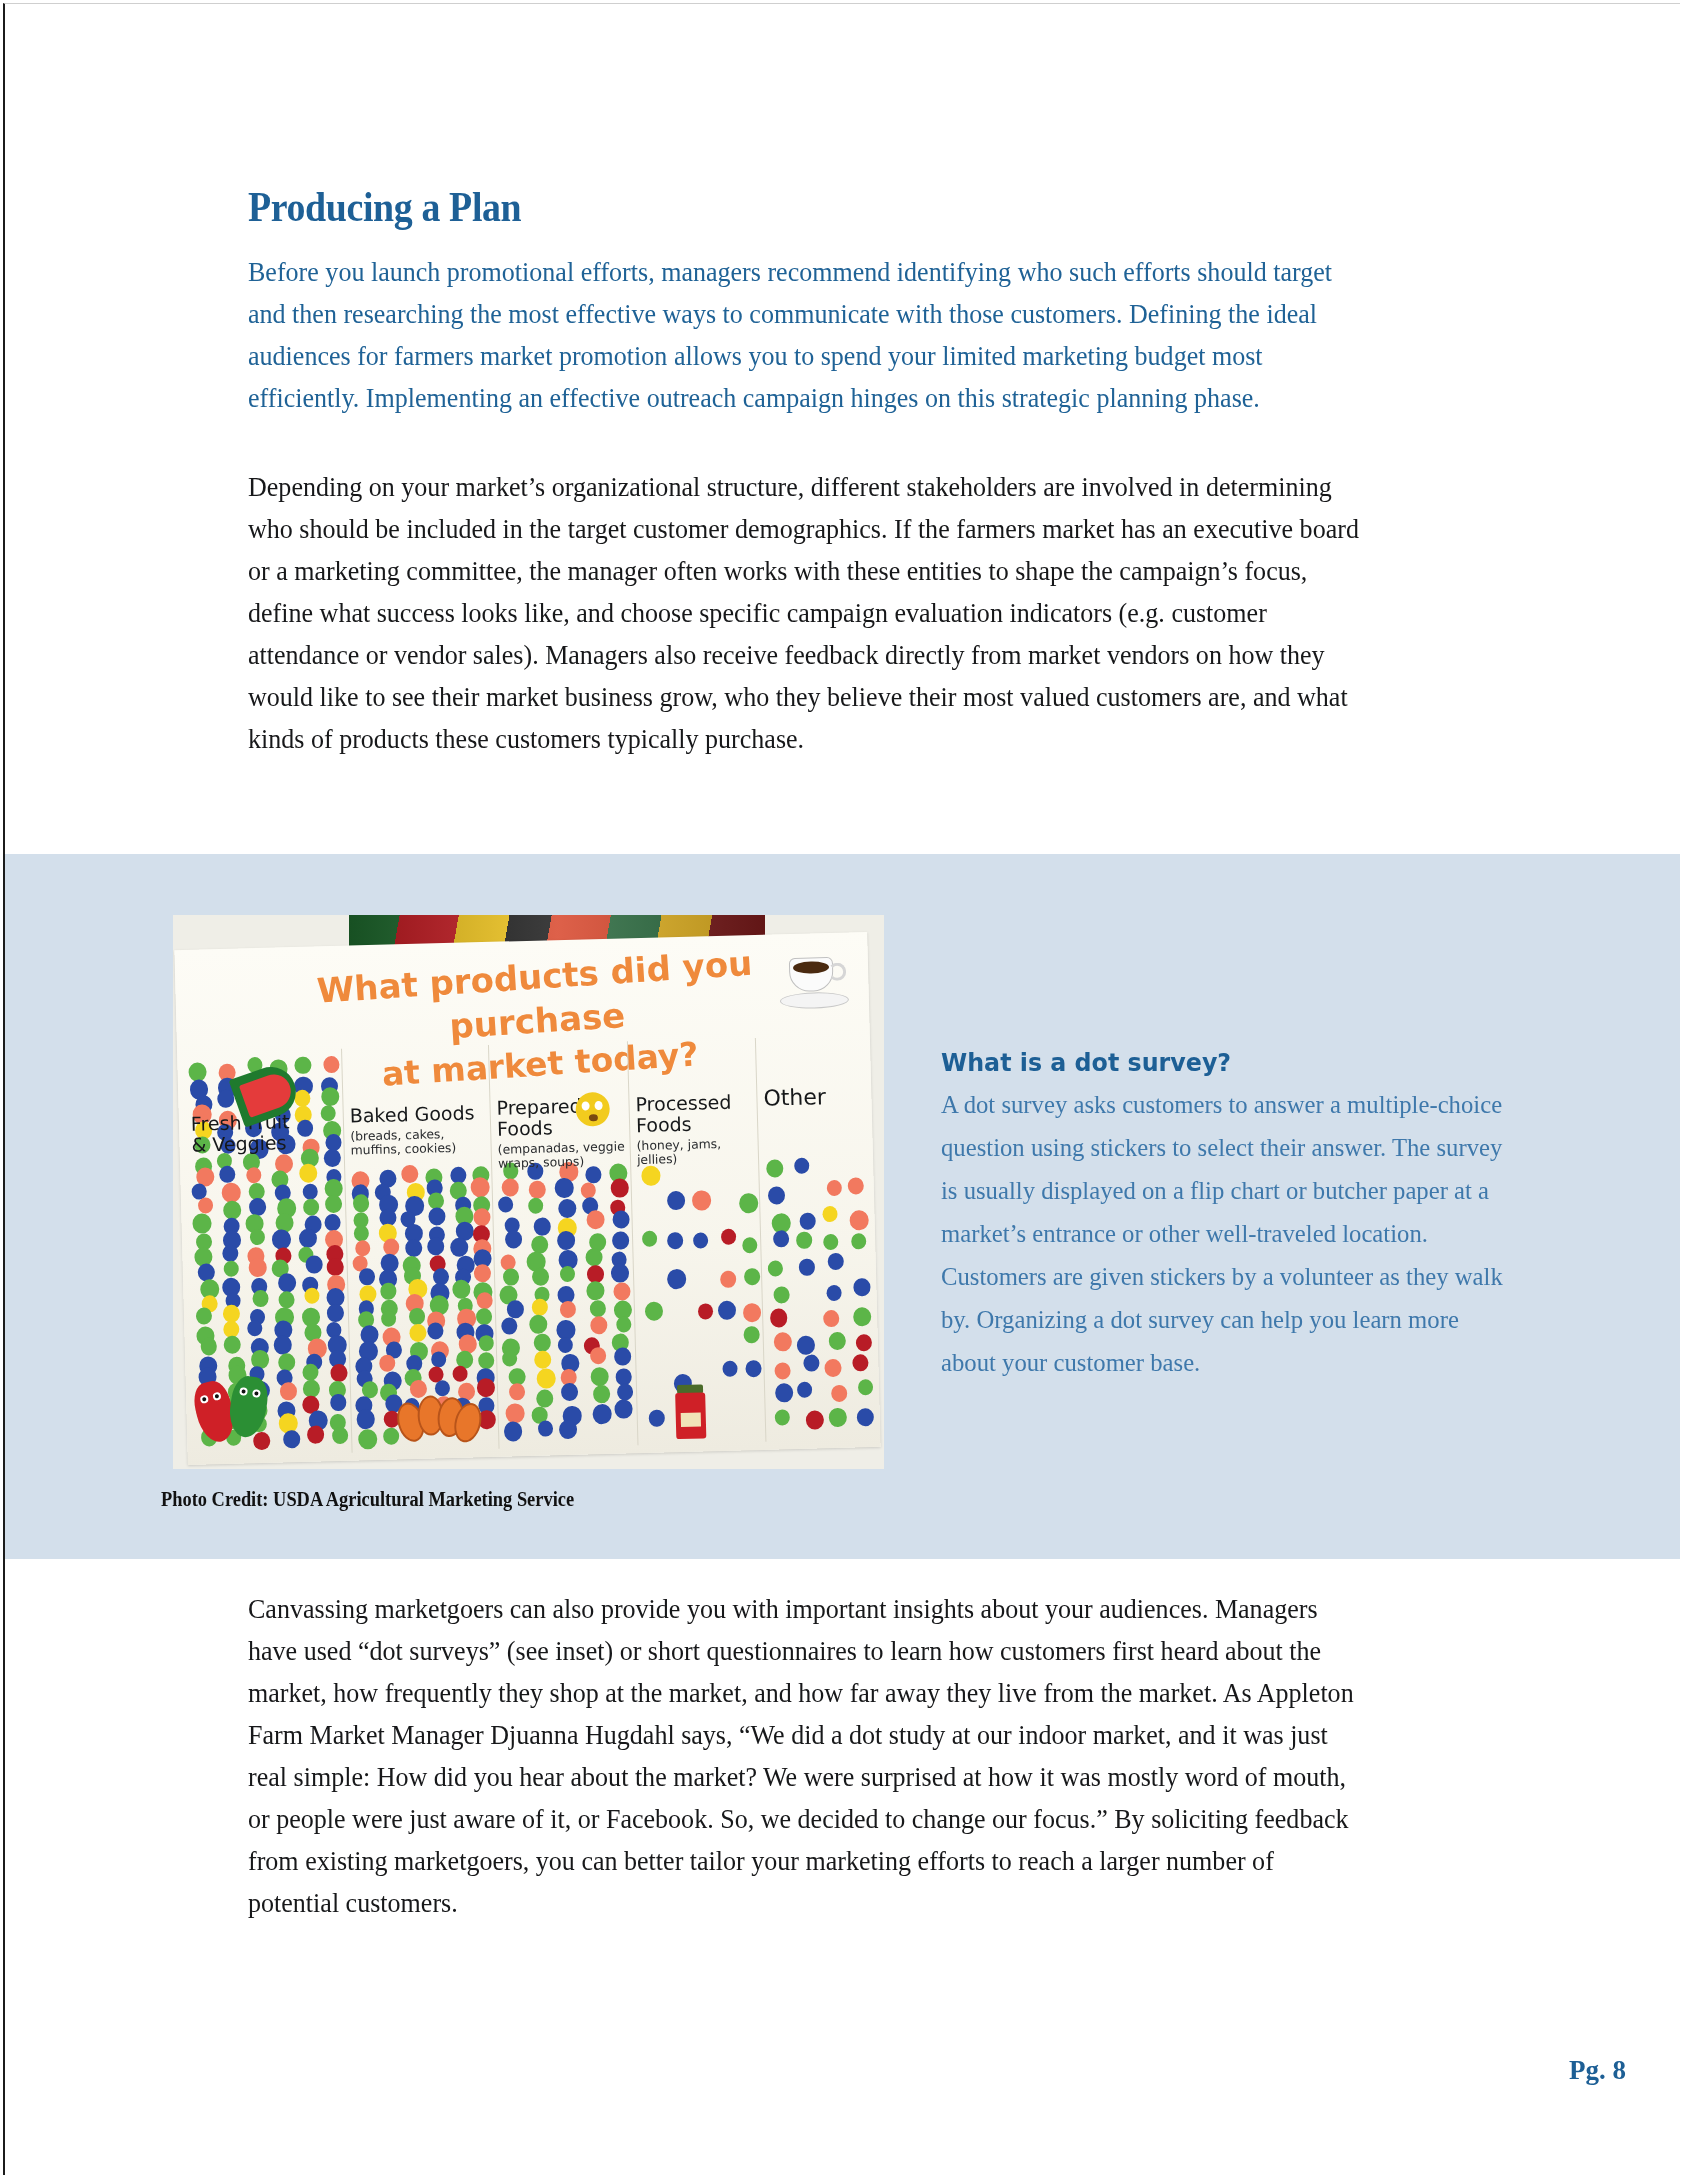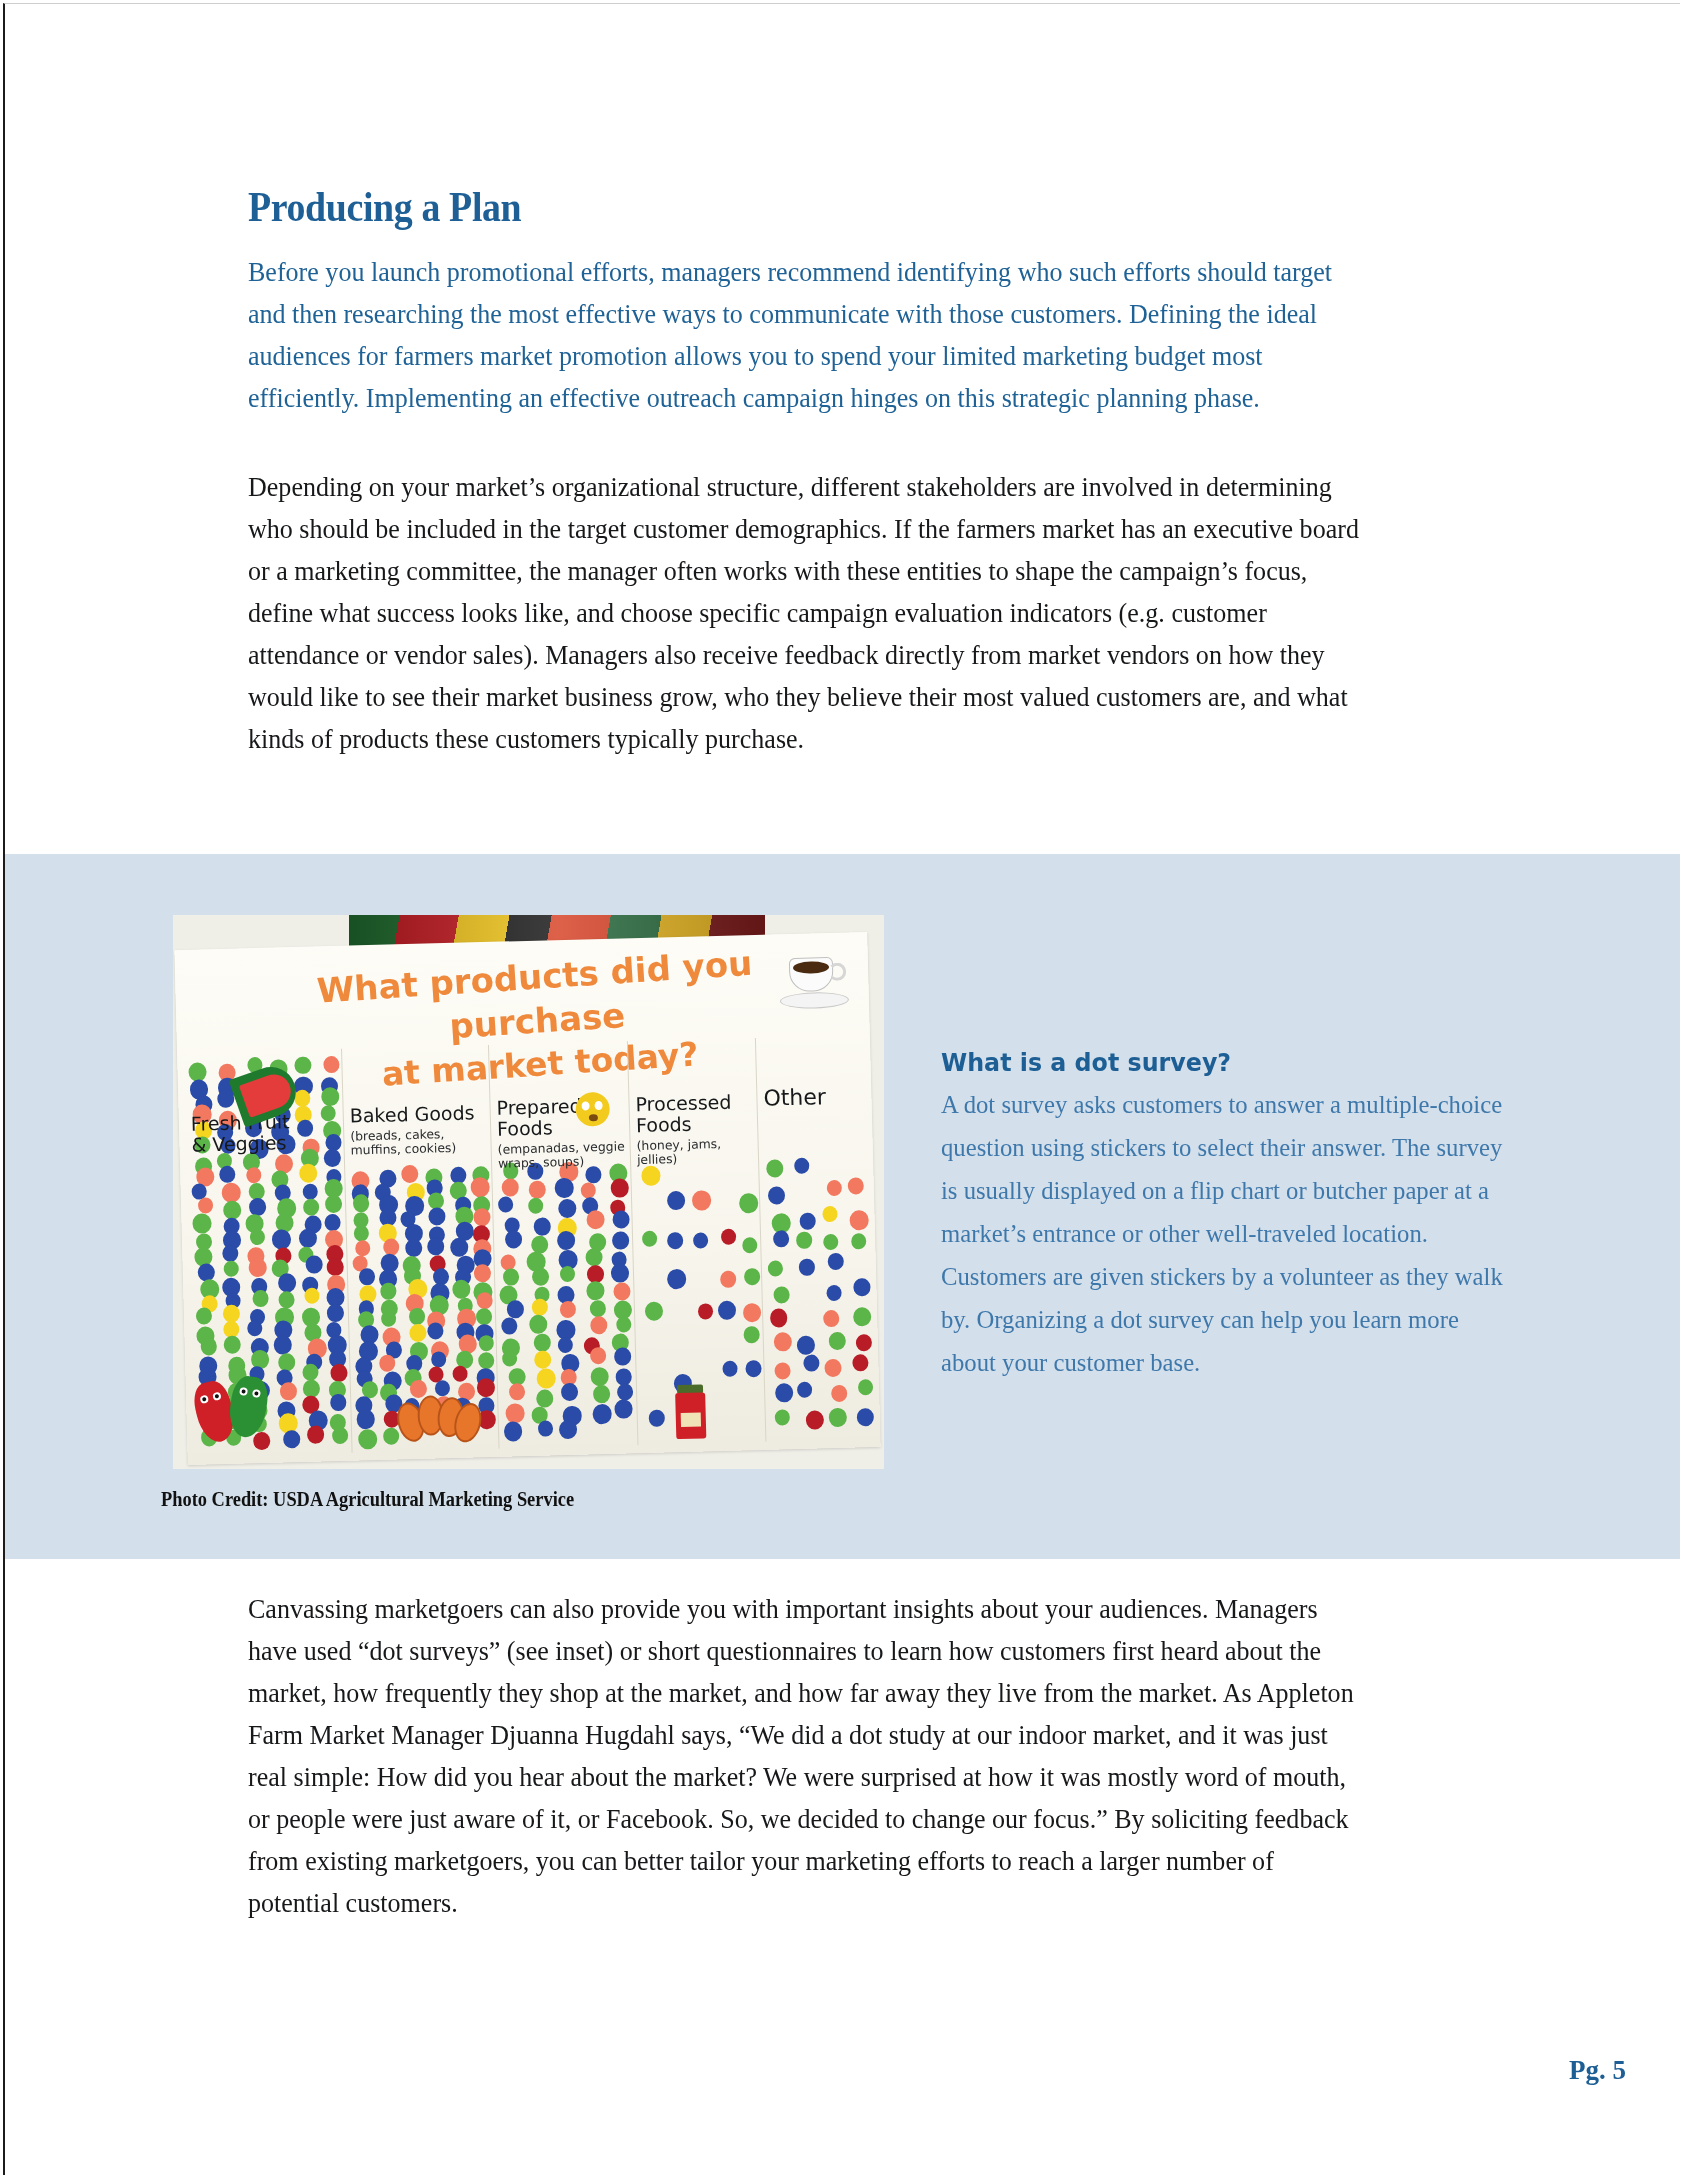--- a/index.html
+++ b/index.html
@@ -687,15 +687,15 @@
     <div class="sidebar">
       <h2>What is a dot survey?</h2>
       <p>A dot survey asks customers to answer a multiple-choice question using stickers to select their answer. The survey is usually displayed on a flip chart or butcher paper at a market’s entrance or other well-traveled location. Customers are given stickers by a volunteer as they walk by. Organizing a dot survey can help you learn more about your customer base.</p>
     </div>
   </div>
 
   <div class="bottom">
     <p class="para">Canvassing marketgoers can also provide you with important insights about your audiences. Managers have used “dot surveys” (see inset) or short questionnaires to learn how customers first heard about the market, how frequently they shop at the market, and how far away they live from the market. As Appleton Farm Market Manager Djuanna Hugdahl says, “We did a dot study at our indoor market, and it was just real simple: How did you hear about the market? We were surprised at how it was mostly word of mouth, or people were just aware of it, or Facebook. So, we decided to change our focus.” By soliciting feedback from existing marketgoers, you can better tailor your marketing efforts to reach a larger number of potential customers.</p>
   </div>
 
-  <div class="pg">Pg. 5</div>
+  <div class="pg">Pg. 8</div>
 </div>
 
 
 </body></html>

